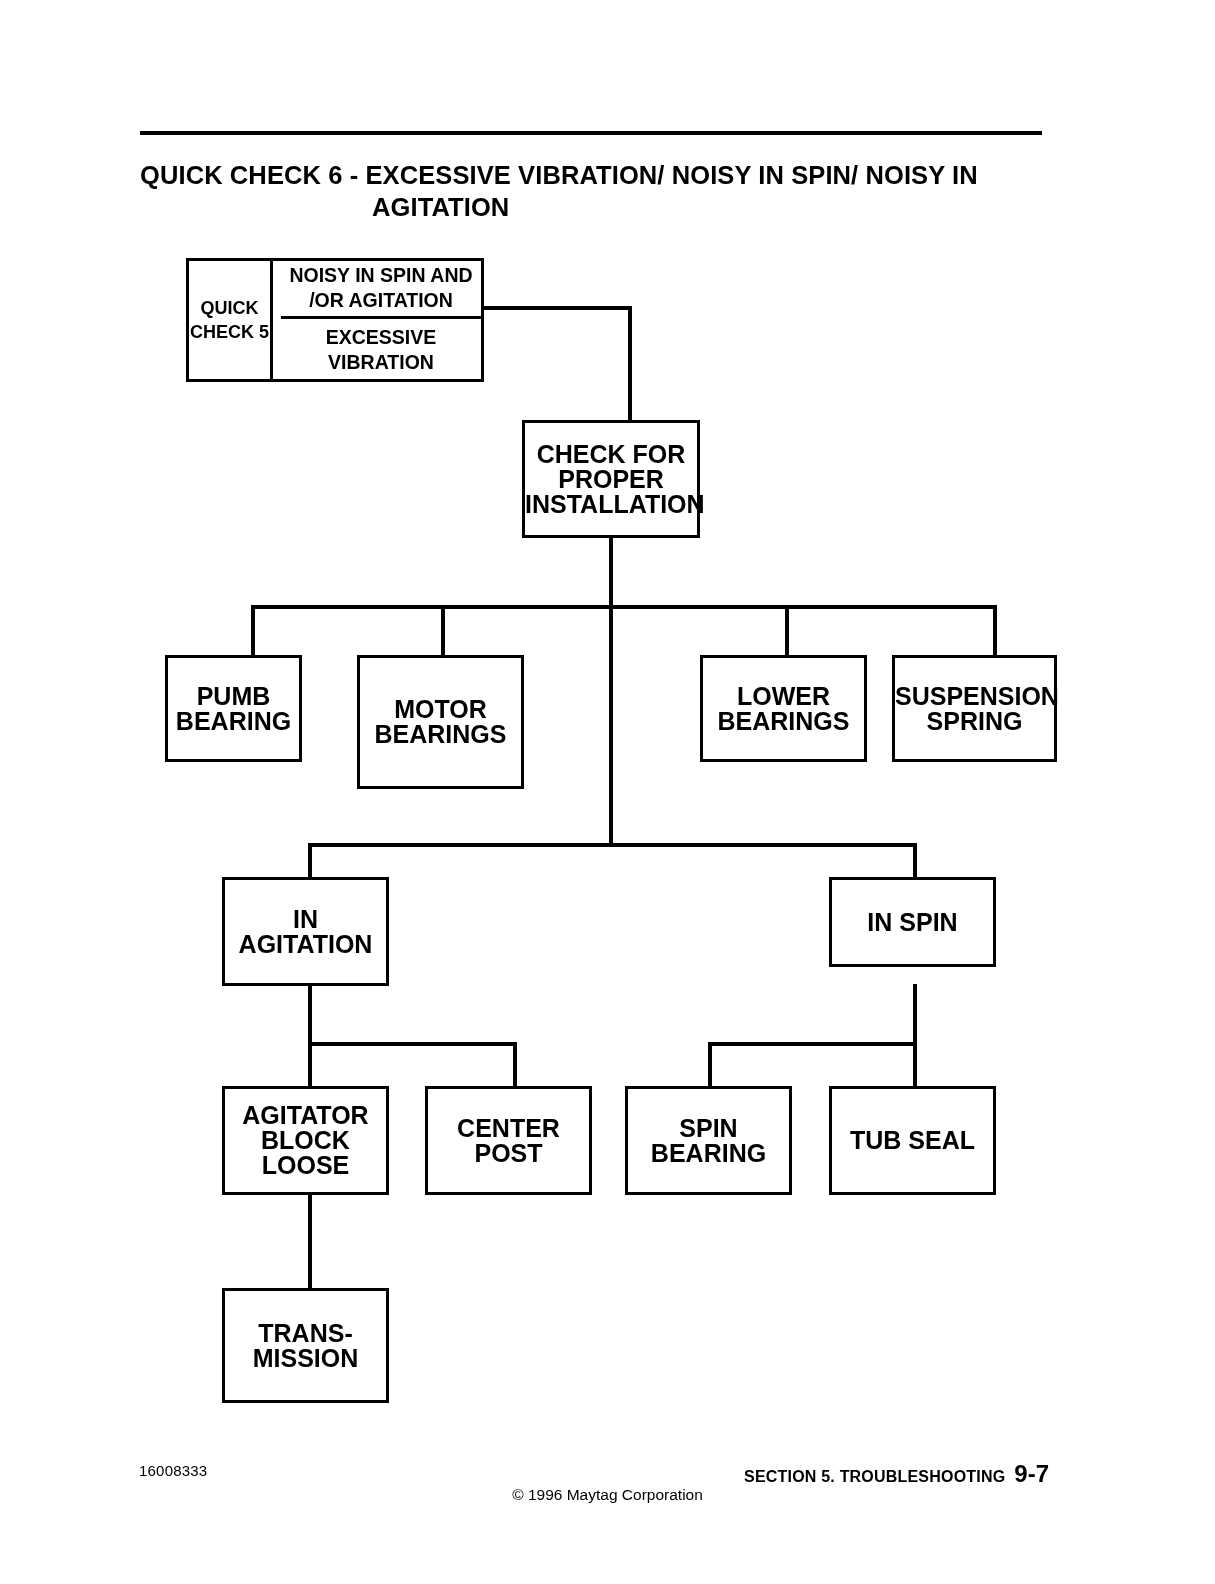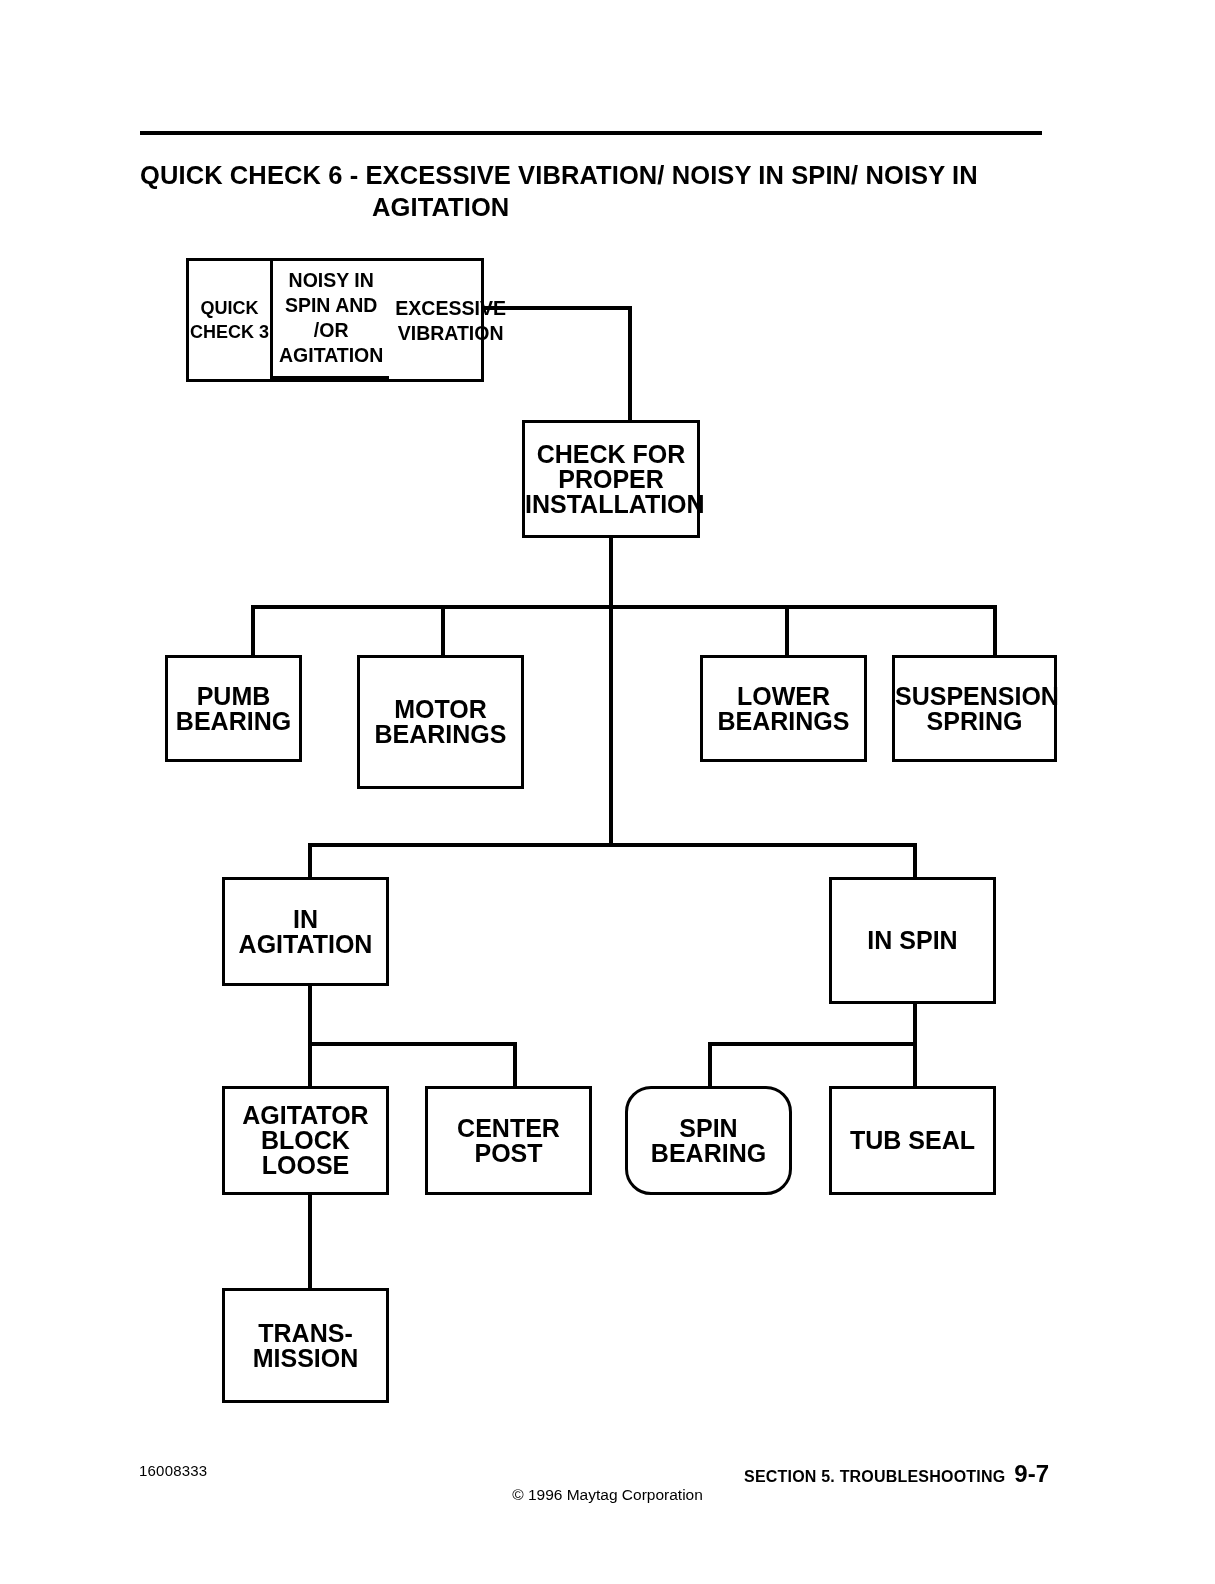--- a/index.html
+++ b/index.html
@@ -81,20 +81,22 @@
     align-items: center;
     justify-content: center;
     text-align: center;
     font-weight: bold;
     font-size: 18px;
     line-height: 24px;
   }
   #qc-right {
     flex: 1 1 auto;
     display: flex;
+    flex-direction: column;
+    margin-left: 8px;
   }
   #qc-sym {
     flex: 1 1 50%;
     display: flex;
     align-items: center;
     justify-content: center;
     text-align: center;
     font-weight: bold;
     font-size: 19.5px;
     line-height: 25px;
@@ -157,21 +159,21 @@
 <div id="page">
 
   <div id="title-rule"></div>
   <h1 id="page-title">
     <span class="t-line1">QUICK CHECK 6 - EXCESSIVE VIBRATION/ NOISY IN SPIN/ NOISY IN</span>
     <span class="t-line2">AGITATION</span>
   </h1>
 
   <div id="node-quickcheck">
     <div id="qc-left">
-      <span class="lbl">QUICK CHECK 3</span>
+      <span class="lbl">QUICK CHECK 5</span>
     </div>
     <div id="qc-right">
       <div id="qc-sym">NOISY IN SPIN AND /OR AGITATION</div>
       <div id="qc-vib">EXCESSIVE VIBRATION</div>
     </div>
   </div>
 
   <div class="conn conn-h" style="left:482px; top:306px; width:150px;"></div>
   <div class="conn conn-v" style="left:628px; top:306px; height:116px;"></div>
 
@@ -200,39 +202,39 @@
     <span class="lbl">SUSPENSION SPRING</span>
   </div>
 
   <div class="conn conn-h" style="left:308px; top:843px; width:609px;"></div>
   <div class="conn conn-v" style="left:308px; top:843px; height:36px;"></div>
   <div class="conn conn-v" style="left:913px; top:843px; height:36px;"></div>
 
   <div class="node" style="left:222px; top:877px; width:167px; height:109px;">
     <span class="lbl">IN AGITATION</span>
   </div>
-  <div class="node" style="left:829px; top:877px; width:167px; height:127px;">
+  <div class="node" style="left:829px; top:877px; width:167px; height:90px;">
     <span class="lbl">IN SPIN</span>
   </div>
 
   <div class="conn conn-v" style="left:308px; top:984px; height:104px;"></div>
   <div class="conn conn-h" style="left:308px; top:1042px; width:209px;"></div>
   <div class="conn conn-v" style="left:513px; top:1042px; height:46px;"></div>
 
   <div class="conn conn-v" style="left:913px; top:984px; height:104px;"></div>
   <div class="conn conn-h" style="left:708px; top:1042px; width:209px;"></div>
   <div class="conn conn-v" style="left:708px; top:1042px; height:46px;"></div>
 
   <div class="node" style="left:222px; top:1086px; width:167px; height:109px;">
     <span class="lbl">AGITATOR BLOCK LOOSE</span>
   </div>
   <div class="node" style="left:425px; top:1086px; width:167px; height:109px;">
     <span class="lbl">CENTER POST</span>
   </div>
-  <div class="node" style="left:625px; top:1086px; width:167px; height:109px;border-radius:26px;">
+  <div class="node" style="left:625px; top:1086px; width:167px; height:109px;">
     <span class="lbl">SPIN BEARING</span>
   </div>
   <div class="node" style="left:829px; top:1086px; width:167px; height:109px;">
     <span class="lbl">TUB SEAL</span>
   </div>
 
   <div class="conn conn-v" style="left:308px; top:1192px; height:98px;"></div>
 
   <div class="node" style="left:222px; top:1288px; width:167px; height:115px;">
     <span class="lbl">TRANS- MISSION</span>

